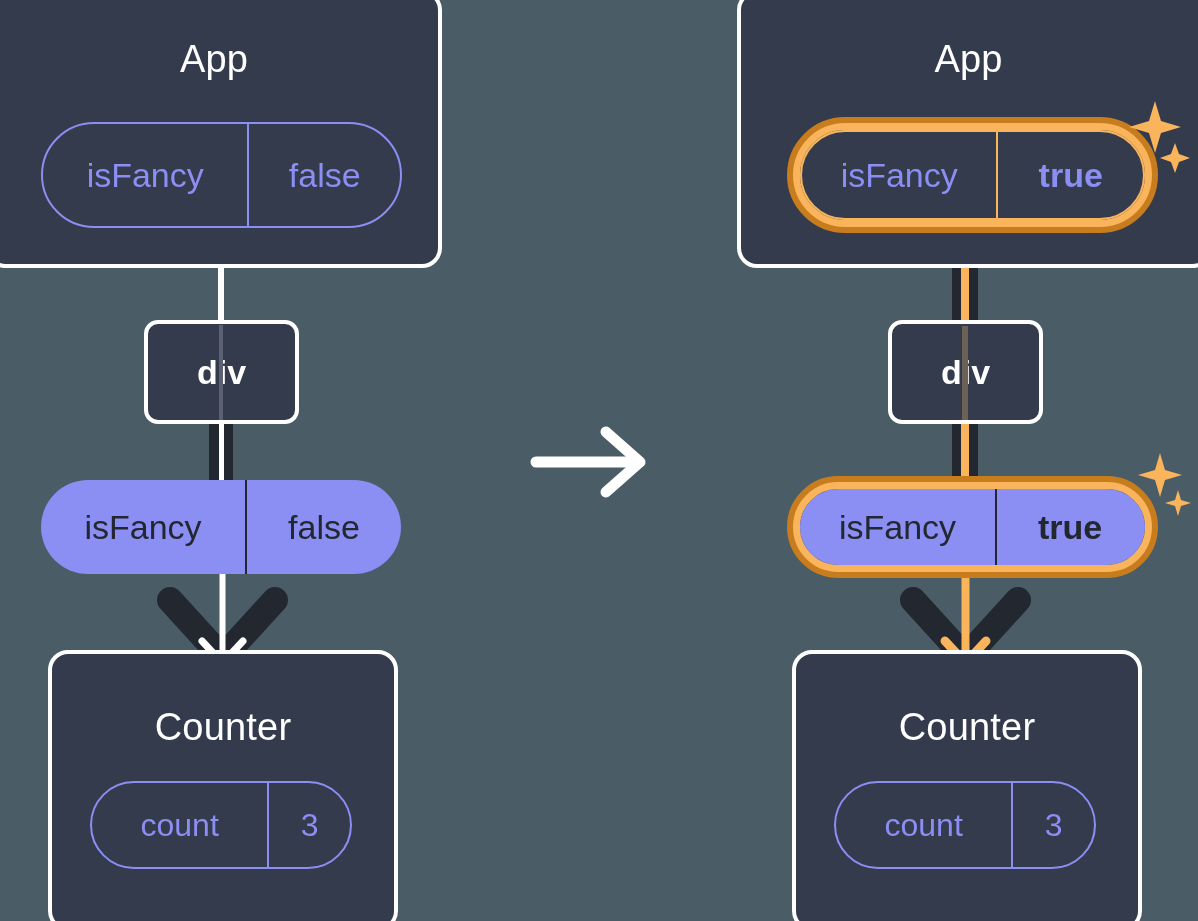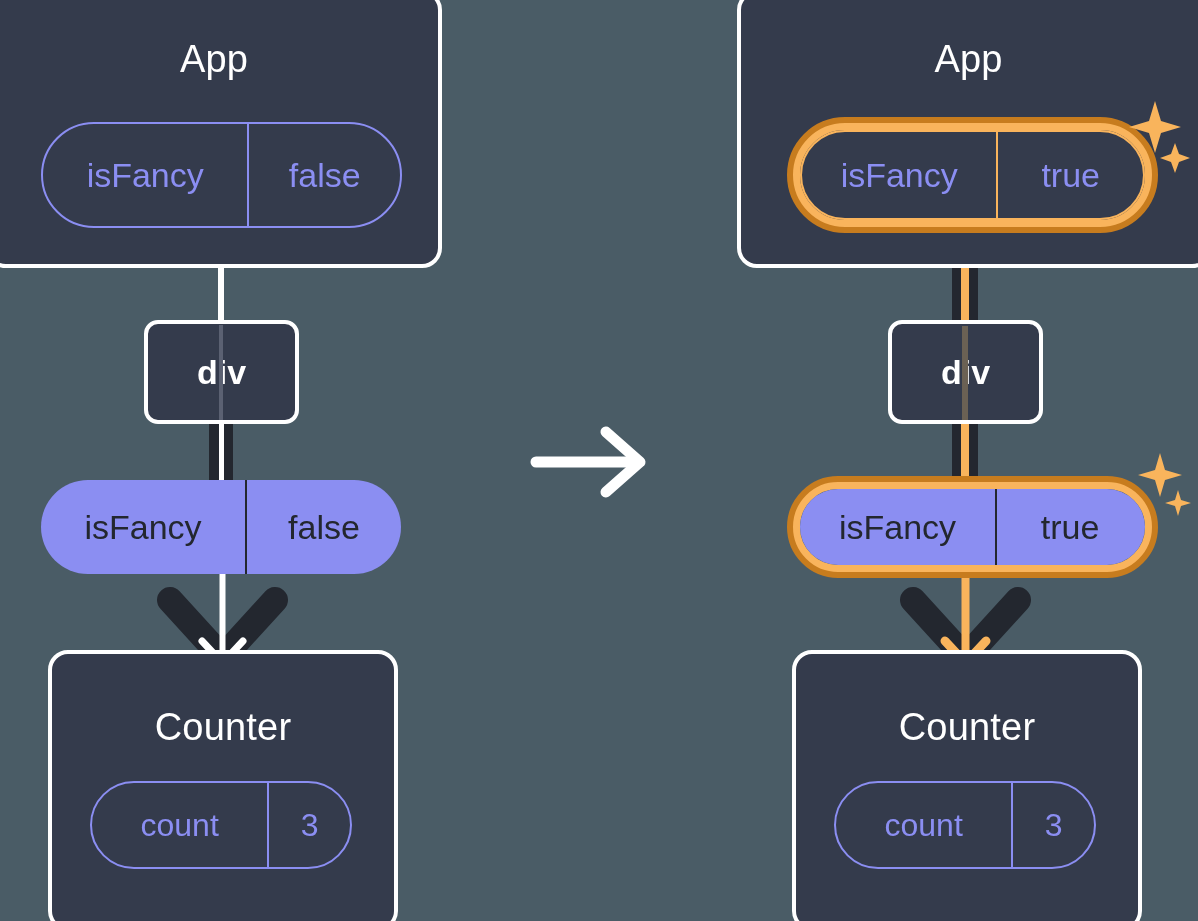--- a/index.html
+++ b/index.html
@@ -67,21 +67,21 @@
     border-radius: 999px;
     display: flex; align-items: stretch;
     z-index: 9;
   }
   .pill-filled .k, .pill-filled .v {
     display: flex; align-items: center; justify-content: center;
     color: #23272f;
     font-size: 34px;
   }
   .pill-filled .k { border-right: 2px solid #23272f; }
-  .bold { font-weight: 400; }
+  .bold { font-weight: 700; }
 
   
   .hl {
     position: absolute;
     border-radius: 999px;
     border: 7px solid #c77c1e;
     z-index: 8;
     pointer-events: none;
   }
   .hl::after {

